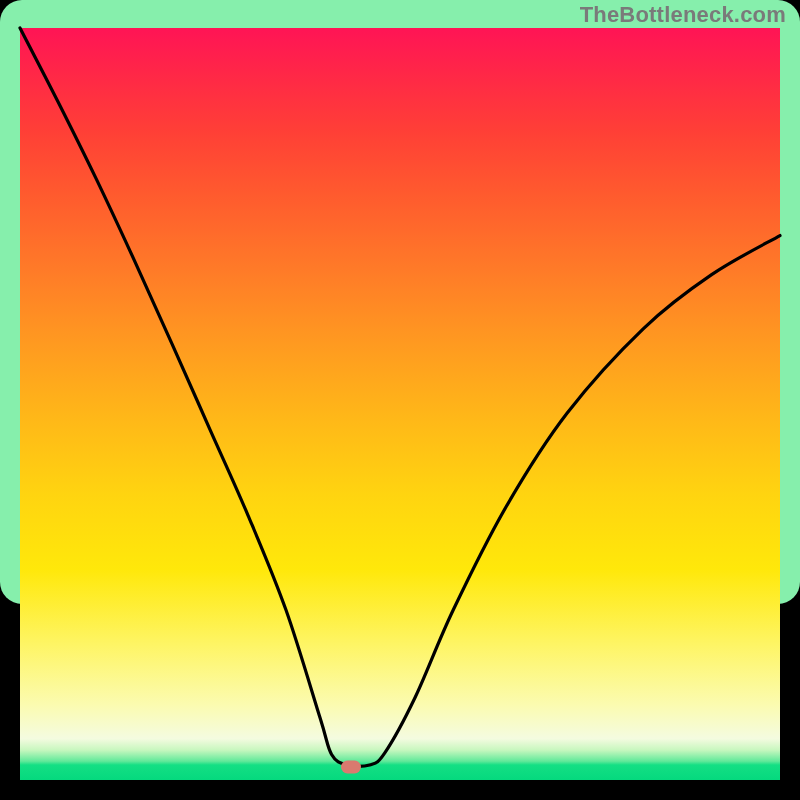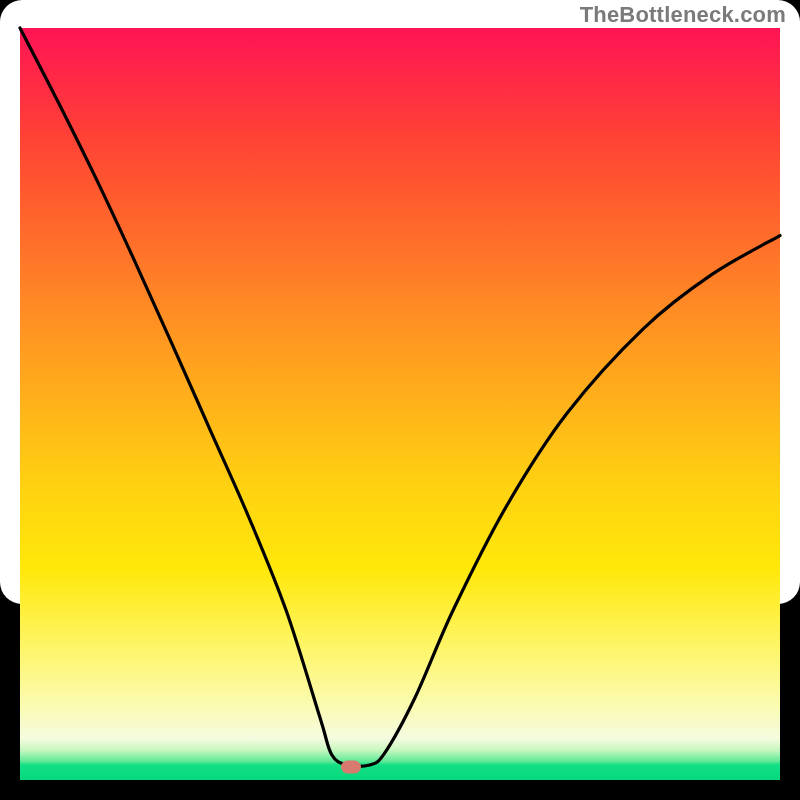--- a/index.html
+++ b/index.html
@@ -8,21 +8,21 @@
     width: 800px;
     height: 800px;
     background: #000;
     overflow: hidden;
     font-family: Arial, Helvetica, sans-serif;
   }
   .frame {
     position: relative;
     width: 800px;
     height: 604px;
-    background: #ffffff;
+    background: #86efac;
     border-radius: 22px;
   }
   .watermark {
     position: absolute;
     top: 2px;
     right: 14px;
     color: #7a7a7a;
     font-size: 22px;
     font-weight: 600;
     letter-spacing: 0.2px;

